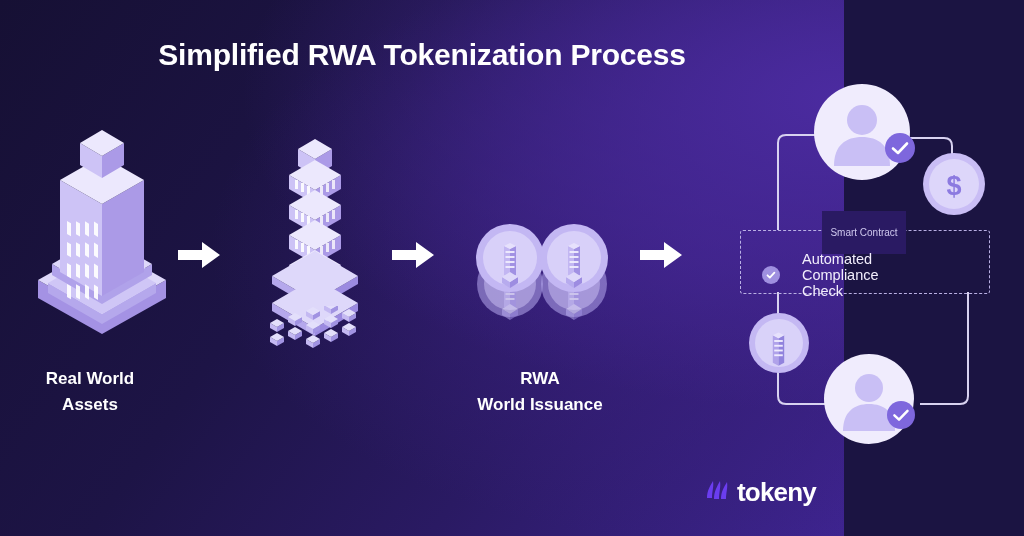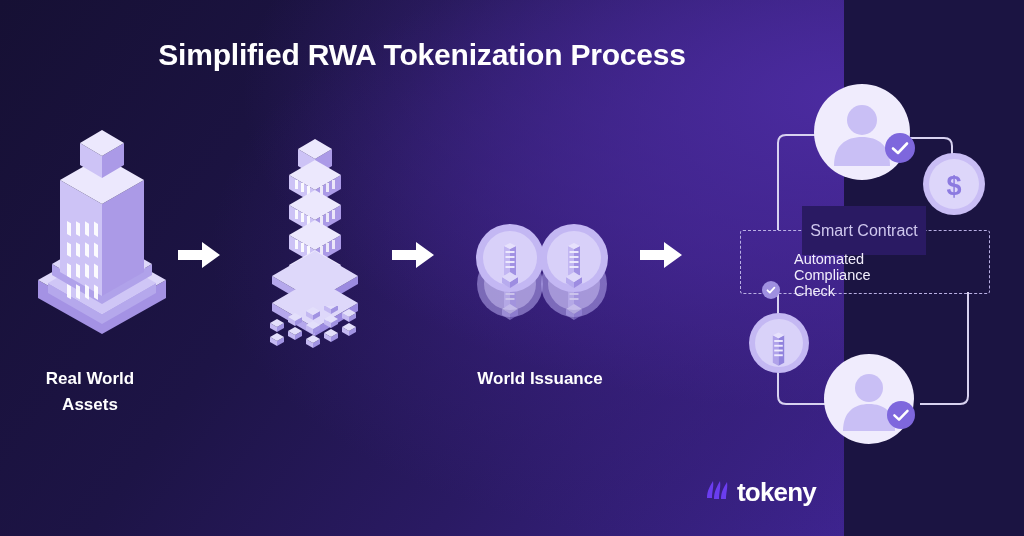--- a/index.html
+++ b/index.html
@@ -29,25 +29,25 @@
   .arrow{position:absolute;width:44px;height:30px;}
   .svgbox{position:absolute;}
   .sc-box{
     position:absolute;left:740px;top:230px;width:248px;height:62px;
     border:1.5px dashed #b9b0e4;border-radius:3px;
   }
   .sc-legend{
     position:absolute;left:740px;top:222px;width:248px;text-align:center;
   }
   .sc-legend span{
-    background:#2a1a63;padding:16px 8px;color:#cfc8ee;font-size:16px;
+    background:#2a1a63;padding:16px 8px;color:#cfc8ee;font-size:10px;
   }
   .sc-row{
     position:absolute;left:762px;top:251px;
-    display:flex;align-items:flex-end;gap:14px;
+    display:flex;align-items:center;gap:22px;
   }
   .sc-row .label{color:#f2eefc;font-size:14.5px;}
   .chk{
     width:18px;height:18px;border-radius:50%;
     background:#9f90e0;display:flex;align-items:center;justify-content:center;
     flex:0 0 auto;
   }
   .chk svg{display:block;}
   #logo{
     position:absolute;right:28px;bottom:28px;
@@ -318,20 +318,21 @@
       <g transform="translate(38,16)">
           <use href="#towerglyph"></use>
         </g>
       <g transform="translate(102,16)">
           <use href="#towerglyph"></use>
         </g>
     </svg>
   </div>
 
   <div class="stage-label" style="left:430px;top:366px;">
+    <div>RWA</div>
     <div>World Issuance</div>
   </div>
 
   <div class="arrow" style="left:640px;top:240px;">
     <svg width="44" height="30" viewBox="0 0 44 30">
       <path d="M0,10 L24,10 L24,2 L42,15 L24,28 L24,20 L0,20 Z" fill="#ffffff"></path>
     </svg>
   </div>
 
   <div class="svgbox" style="left:724px;top:70px;width:300px;height:380px;">

